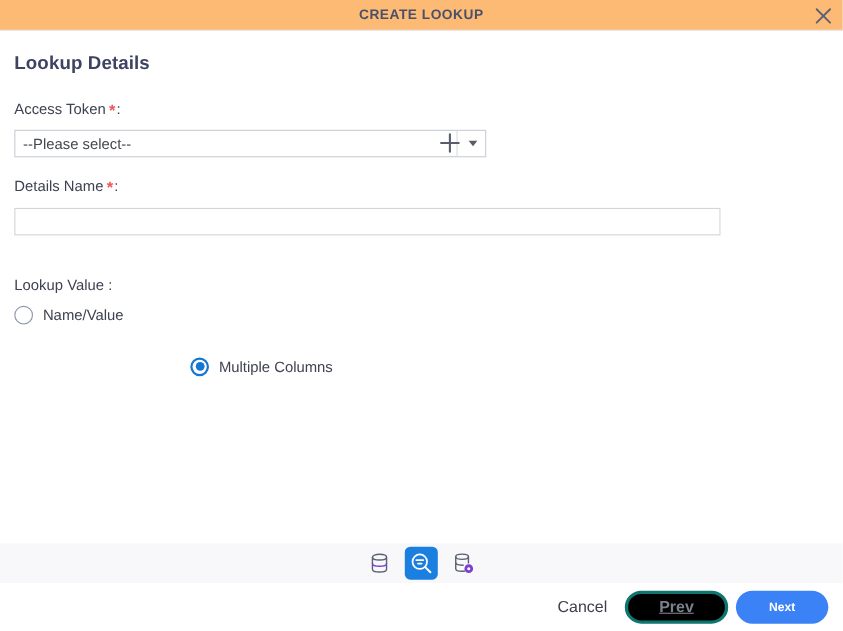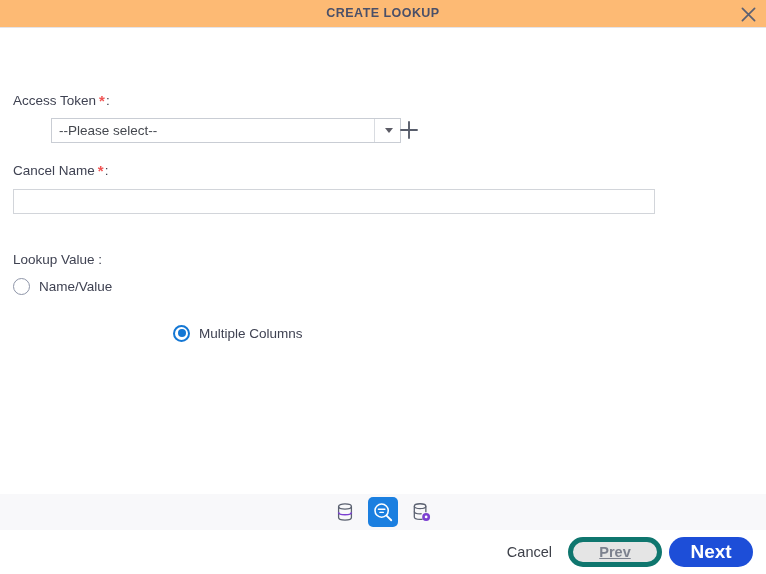--- a/index.html
+++ b/index.html
@@ -79,26 +79,25 @@
     vertical-align: -1px;
     padding: 0 1px 0 3px;
   }
 
   
   .label-access { left: 13px; top: 64px; }
 
   .select-wrap {
     position: absolute;
     left: 13px; top: 90px;
-    width: 350px; height: 25px;
+    width: 429px; height: 25px;
     background: #ffffff;
     border: 1px solid #c9cdd4;
     box-sizing: border-box;
     cursor: pointer;
-    margin-left: 38px;
   }
   .select-value {
     position: absolute;
     left: 7px; top: 0;
     line-height: 23px;
     font-size: 13.5px;
     color: #45484f;
   }
   .select-divider {
     position: absolute;
@@ -226,76 +225,77 @@
     border: none;
     cursor: pointer;
     font-family: "Liberation Sans", sans-serif;
     padding: 4px 2px;
   }
   .btn-prev {
     position: absolute;
     right: 104px; top: 7px;
     width: 94px; height: 30px;
     border-radius: 16px;
-    border: 5px solid #0f766e;
-    background: #e5e5e5;
+    border: 3px solid #0f766e;
+    background: #000000;
     color: #7c818e;
     font-size: 14.5px;
     font-weight: bold;
     cursor: pointer;
     font-family: "Liberation Sans", sans-serif;
     text-decoration: underline;
   }
   .btn-next {
     position: absolute;
     right: 13px; top: 7px;
     width: 84px; height: 30px;
     border-radius: 16px;
     border: none;
-    background: #1d4ed8;
+    background: #3b82f6;
     color: #ffffff;
-    font-size: 19px;
+    font-size: 11px;
     font-weight: bold;
     cursor: pointer;
     font-family: "Liberation Sans", sans-serif;
   }
 </style>
 </head>
 <body>
 
 <div class="titlebar">
   <div class="titlebar-text">CREATE LOOKUP</div>
   <div class="close-btn">
     <svg width="15" height="15" viewBox="0 0 15 15" aria-hidden="true">
       <path d="M1.4 1.4 L13.6 13.6 M13.6 1.4 L1.4 13.6" stroke="#5b6072" stroke-width="1.7" stroke-linecap="round" fill="none"></path>
     </svg>
   </div>
 </div>
 
 <div class="form-area">
 
+  <div class="section-title">Lookup Details</div>
 
   <div class="field-label label-access">
     <span>Access Token</span><span class="req">*</span><span>:</span>
   </div>
 
   <div class="select-wrap">
     <span class="select-value">--Please select--</span>
     <span class="select-divider"></span>
     <span class="select-arrow"></span>
   </div>
 
   <div class="plus-btn">
     <svg width="22" height="24" viewBox="0 0 22 24" aria-hidden="true">
       <path d="M11 4 V20 M3 12 H19" stroke="#585d6b" stroke-width="1.9" stroke-linecap="round" fill="none"></path>
     </svg>
   </div>
 
   <div class="field-label label-name">
-    <span>Cancel Name</span><span class="req">*</span><span>:</span>
+    <span>Details Name</span><span class="req">*</span><span>:</span>
   </div>
   <input class="text-input" type="text" value="" style="">
 
   <div class="field-label label-type">Lookup Value :</div>
 
   <div class="radio-row">
     <div class="radio-opt opt1">
       <span class="radio-mark"></span>
       <span class="radio-label">Name/Value</span>
     </div>

